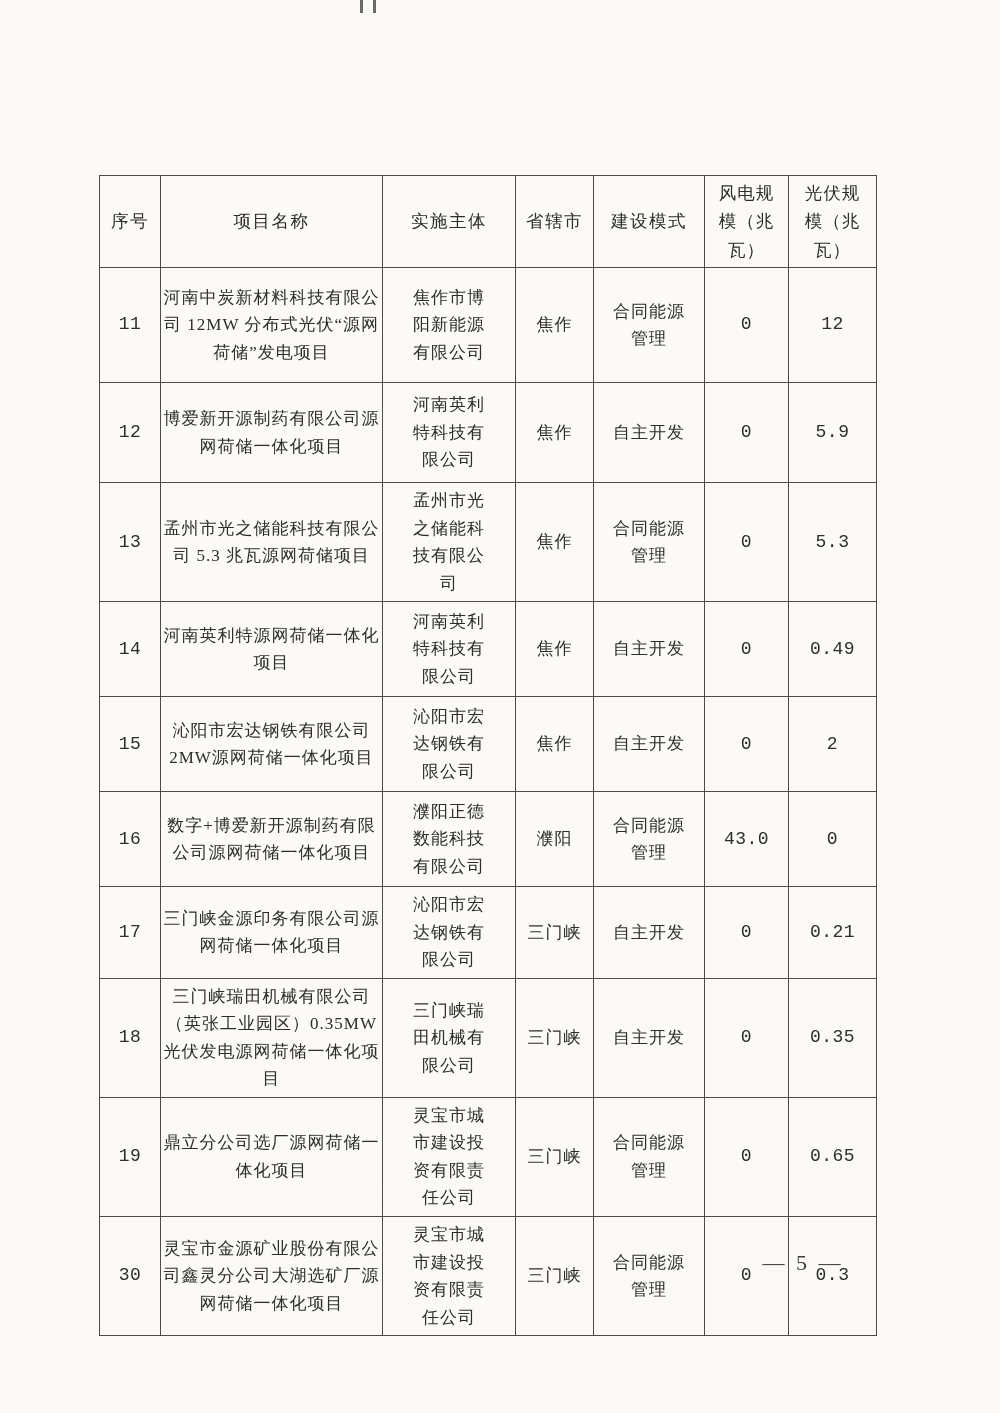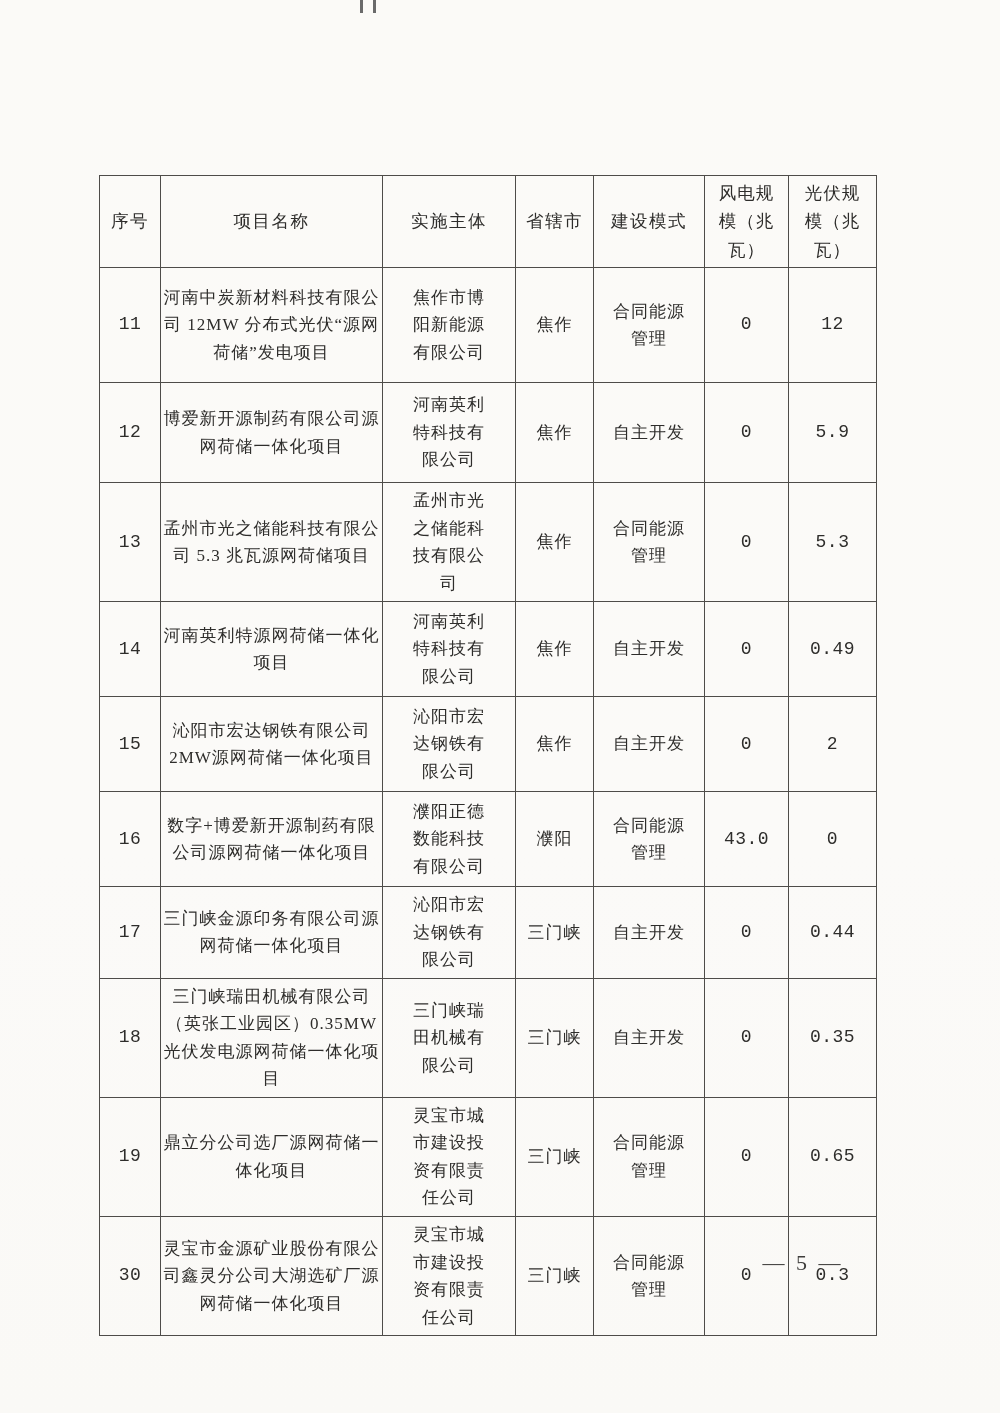--- a/index.html
+++ b/index.html
@@ -174,21 +174,21 @@
         <td class="c-num">43.0</td>
         <td class="c-num">0</td>
       </tr>
       <tr class="h-r6">
         <td class="c-num">17</td>
         <td class="c-project">三门峡金源印务有限公司源网荷储一体化项目</td>
         <td class="c-entity">沁阳市宏达钢铁有限公司</td>
         <td>三门峡</td>
         <td class="c-mode">自主开发</td>
         <td class="c-num">0</td>
-        <td class="c-num">0.44</td>
+        <td class="c-num">0.21</td>
       </tr>
       <tr class="h-r7">
         <td class="c-num">18</td>
         <td class="c-project">三门峡瑞田机械有限公司（英张工业园区）0.35MW 光伏发电源网荷储一体化项目</td>
         <td class="c-entity">三门峡瑞田机械有限公司</td>
         <td>三门峡</td>
         <td class="c-mode">自主开发</td>
         <td class="c-num">0</td>
         <td class="c-num">0.35</td>
       </tr>

